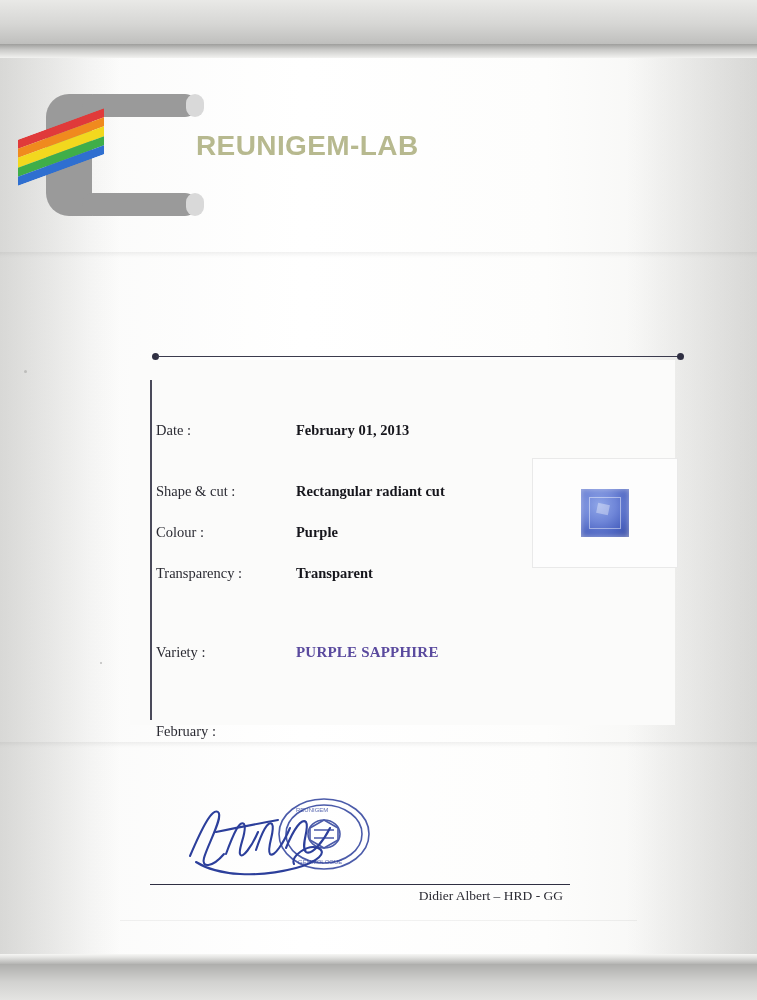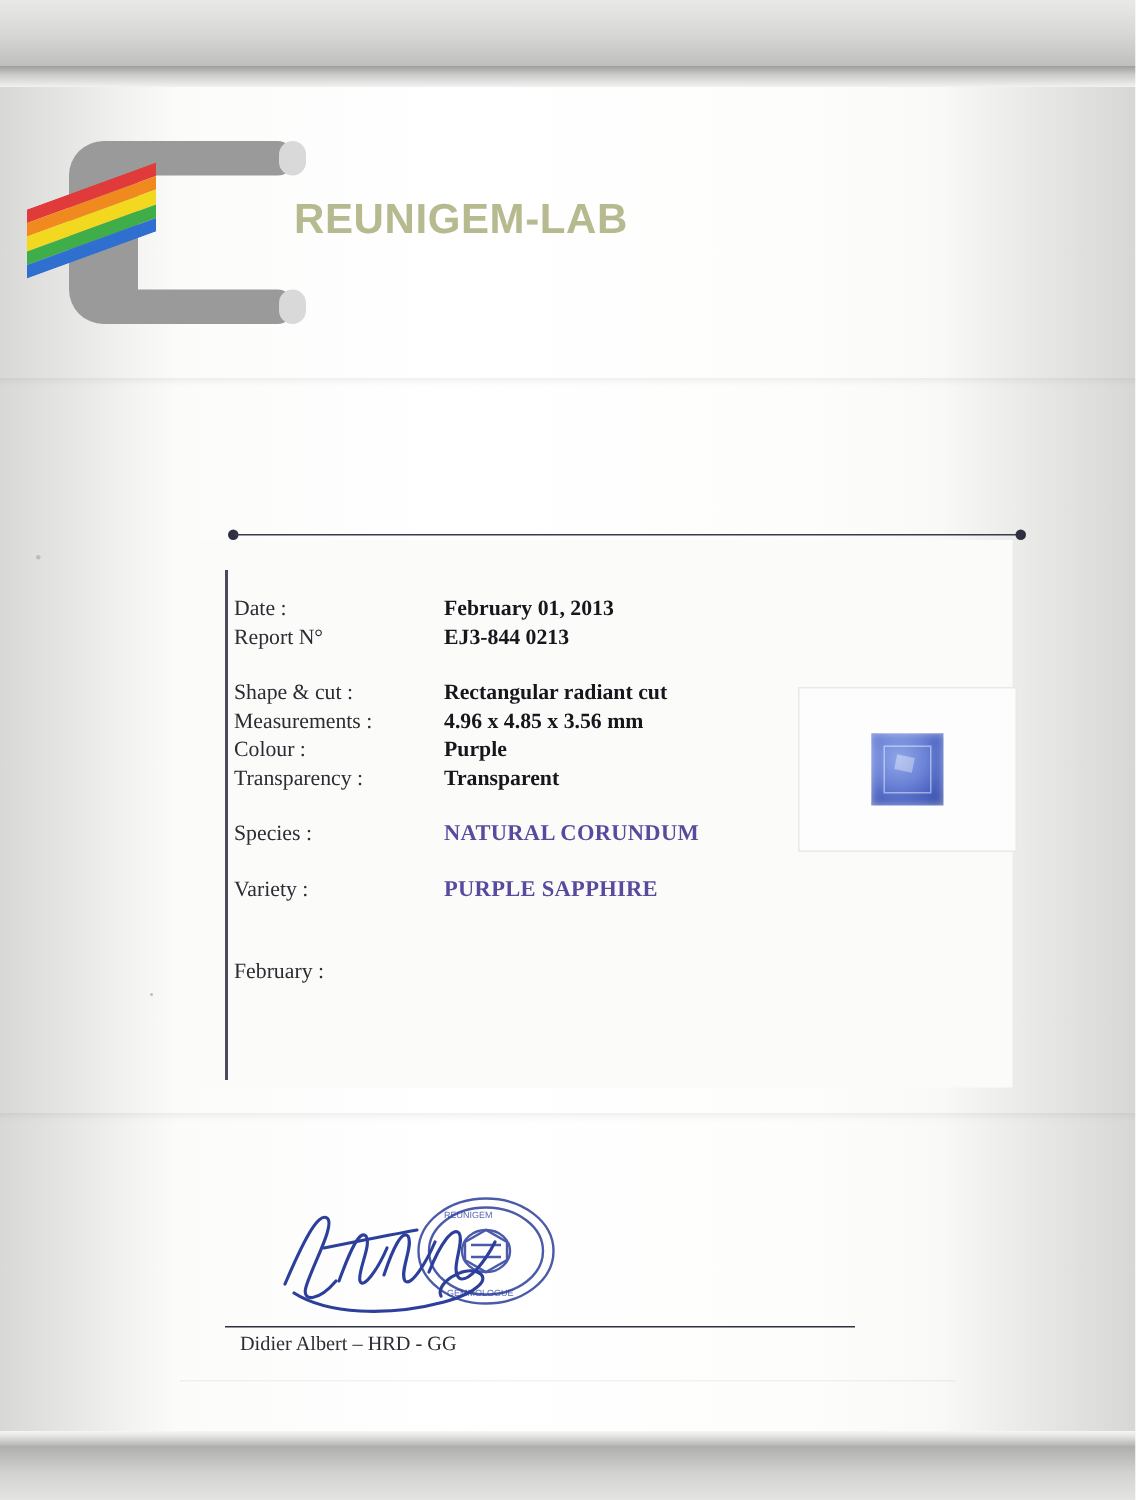--- a/index.html
+++ b/index.html
@@ -176,20 +176,21 @@
   .grid {
     position: absolute;
     left: 156px;
     top: 398px;
     width: 520px;
   }
   .row {
     display: flex;
     align-items: flex-end;
     margin-bottom: 2px;
+    margin-top: 24px;
   }
   .lbl {
     width: 140px;
     flex: 0 0 140px;
     font-size: 14.5px;
     color: #2b2b33;
     font-family: "Liberation Serif", serif;
   }
   .val {
     font-size: 14.5px;
@@ -249,24 +250,24 @@
   .sig-rule {
     position: absolute;
     left: 150px;
     top: 884px;
     width: 420px;
     height: 1.4px;
     background: #2f2f42;
   }
   .sig-name {
     position: absolute;
-    left: 160px;
+    left: 143px;
     top: 888px;
     width: 420px;
-    text-align: left;
+    text-align: right;
     font-size: 13.5px;
     color: #2b2b33;
   }
   .signature {
     position: absolute;
     left: 178px;
     top: 798px;
     width: 220px;
     height: 82px;
     color: #2c3f9b;
@@ -344,50 +345,38 @@
   </div>
 
   <div class="body-block"></div>
   <div class="vrule"></div>
 
   <div class="grid">
     <div class="row">
       <div class="lbl">Date :</div>
       <div class="val plain">February 01, 2013</div>
     </div>
-    <div class="row">
-      <div class="lbl">Report N°</div>
-      <div class="val plain">EJ3-844 0213</div>
-    </div>
 
     <div class="gap-md"></div>
 
     <div class="row">
       <div class="lbl">Shape &amp; cut :</div>
       <div class="val plain">Rectangular radiant cut</div>
     </div>
     <div class="row">
-      <div class="lbl">Measurements :</div>
-      <div class="val plain">4.96 x 4.85 x 3.56 mm</div>
-    </div>
-    <div class="row">
       <div class="lbl">Colour :</div>
       <div class="val plain">Purple</div>
     </div>
     <div class="row">
       <div class="lbl">Transparency :</div>
       <div class="val plain">Transparent</div>
     </div>
 
     <div class="gap-md"></div>
 
-    <div class="row">
-      <div class="lbl">Species :</div>
-      <div class="val em">NATURAL CORUNDUM</div>
-    </div>
 
     <div class="gap-md"></div>
 
     <div class="row">
       <div class="lbl">Variety :</div>
       <div class="val em">PURPLE SAPPHIRE</div>
     </div>
 
     <div class="gap-md"></div>
 

